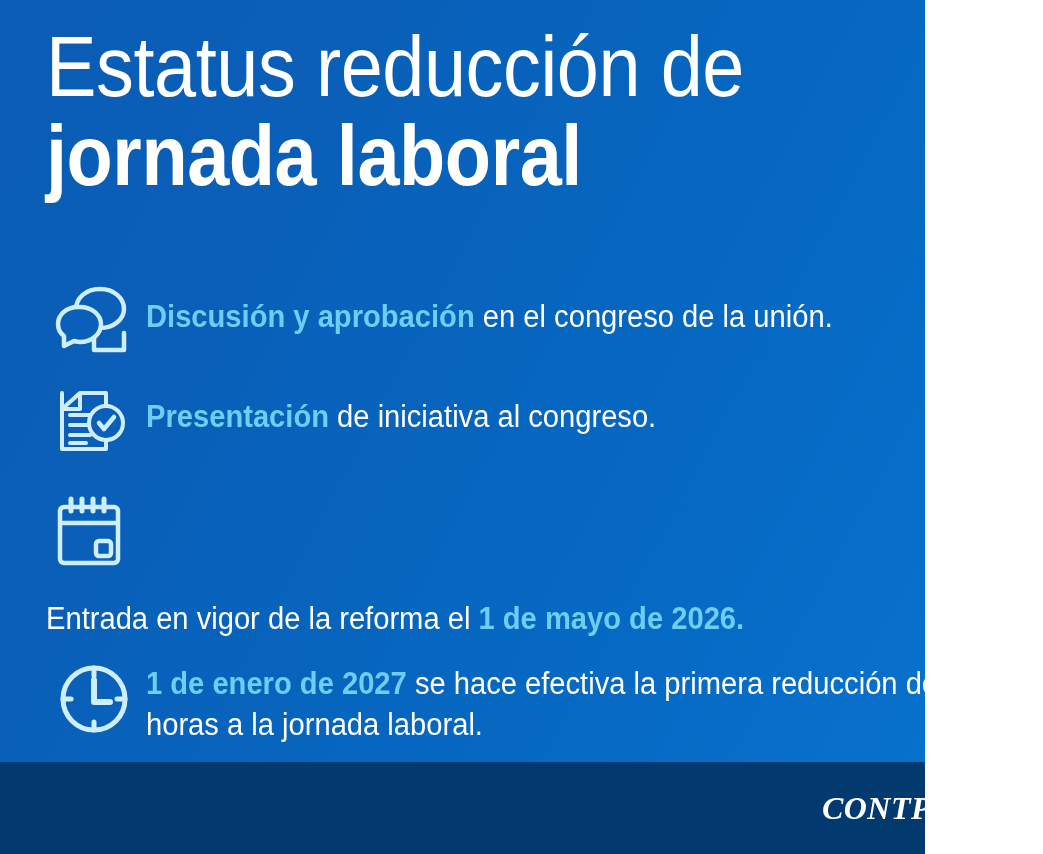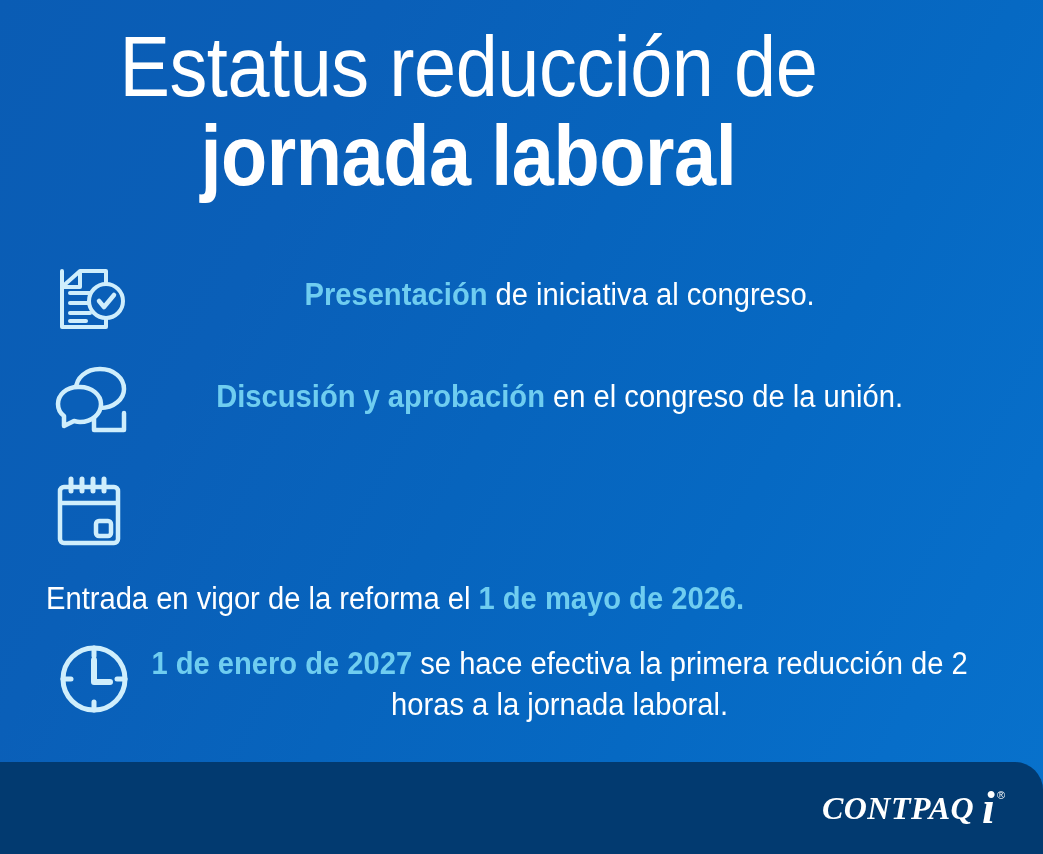--- a/index.html
+++ b/index.html
@@ -4,31 +4,30 @@
 <title>Estatus reduccion de jornada laboral</title>
 <style>
   * { margin:0; padding:0; box-sizing:border-box; }
   html, body {
     width:1043px; height:854px;
     overflow:hidden;
     font-family:"Liberation Sans", sans-serif;
   }
   #infographic {
     position:relative;
-    width:1043px; height:854px;
+    width:925px; height:854px;
     background:
       linear-gradient(118deg,
         #0a5cb4 0%,
         #0a5fb8 26%,
         #0764bd 48%,
         #0669c3 68%,
         #076ec9 86%,
         #0872cc 100%);
     overflow:hidden;
-    text-align:center;
   }
 
   
   .title-block {
     position:absolute;
     left:46px; top:24px;
     width:960px;
   }
   .title-line {
     font-family:"Liberation Sans Narrow","Liberation Sans", sans-serif;
@@ -135,54 +134,54 @@
 <body>
 
 <div id="infographic">
 
   <div class="title-block">
     <div class="title-line regular">Estatus reducción de</div>
     <div class="title-line bold">jornada laboral</div>
   </div>
 
   <div class="items">
+
+    <div class="item row-2">
+      <div class="icon-wrap">
+        <svg width="80" height="74" viewBox="0 0 80 74" fill="none" aria-hidden="true">
+          <path d="M46 6 C32 6 22 15 22 26 C22 31 24 35 28 38 L28 49 L38 44
+                   C40.5 44.6 43 45 46 45 C60 45 70 36 70 26 C70 15 60 6 46 6 Z" stroke="#cfeefc" stroke-width="4.5" stroke-linejoin="round" fill="none"></path>
+          <path d="M24 24 C12 24 4 32 4 41 C4 46 6 50 10 53 L10 63 L20 58
+                   C22 58.5 24 59 26 59 C38 59 47 51 47 41 C47 32 38 24 26 24 Z" fill="#0a5fb8" stroke="#cfeefc" stroke-width="4.5" stroke-linejoin="round"></path>
+          <path d="M40 56 L40 67 L70 67 L70 50" stroke="#cfeefc" stroke-width="4.5" stroke-linecap="round" stroke-linejoin="round" fill="none"></path>
+        </svg>
+      </div>
+      <div class="item-text">
+        <span class="hl">Discusión y aprobación</span><span> en el congreso de la unión.</span>
+      </div>
+    </div>
 
     <div class="item row-1">
       <div class="icon-wrap">
         <svg width="76" height="74" viewBox="0 0 76 74" fill="none" aria-hidden="true">
           <path d="M8 10 L8 66 L52 66 L52 10 L26 10 L8 26 Z" stroke="#cfeefc" stroke-width="4" stroke-linejoin="round" fill="none"></path>
           <path d="M26 10 L26 26 L8 26" stroke="#cfeefc" stroke-width="4" stroke-linejoin="round" fill="none"></path>
           <line x1="16" y1="32" x2="42" y2="32" stroke="#cfeefc" stroke-width="4" stroke-linecap="round"></line>
           <line x1="16" y1="42" x2="42" y2="42" stroke="#cfeefc" stroke-width="4" stroke-linecap="round"></line>
           <line x1="16" y1="52" x2="36" y2="52" stroke="#cfeefc" stroke-width="4" stroke-linecap="round"></line>
           <line x1="16" y1="60" x2="32" y2="60" stroke="#cfeefc" stroke-width="4" stroke-linecap="round"></line>
           <circle cx="52" cy="40" r="17" fill="#0a5fb8" stroke="#cfeefc" stroke-width="4"></circle>
           <path d="M45 40 L50 46 L60 34" stroke="#cfeefc" stroke-width="4.5" stroke-linecap="round" stroke-linejoin="round" fill="none"></path>
         </svg>
       </div>
       <div class="item-text">
         <span class="hl">Presentación</span><span> de iniciativa al congreso.</span>
       </div>
     </div>
 
-    <div class="item row-2">
-      <div class="icon-wrap">
-        <svg width="80" height="74" viewBox="0 0 80 74" fill="none" aria-hidden="true">
-          <path d="M46 6 C32 6 22 15 22 26 C22 31 24 35 28 38 L28 49 L38 44
-                   C40.5 44.6 43 45 46 45 C60 45 70 36 70 26 C70 15 60 6 46 6 Z" stroke="#cfeefc" stroke-width="4.5" stroke-linejoin="round" fill="none"></path>
-          <path d="M24 24 C12 24 4 32 4 41 C4 46 6 50 10 53 L10 63 L20 58
-                   C22 58.5 24 59 26 59 C38 59 47 51 47 41 C47 32 38 24 26 24 Z" fill="#0a5fb8" stroke="#cfeefc" stroke-width="4.5" stroke-linejoin="round"></path>
-          <path d="M40 56 L40 67 L70 67 L70 50" stroke="#cfeefc" stroke-width="4.5" stroke-linecap="round" stroke-linejoin="round" fill="none"></path>
-        </svg>
-      </div>
-      <div class="item-text">
-        <span class="hl">Discusión y aprobación</span><span> en el congreso de la unión.</span>
-      </div>
-    </div>
-
     <div class="item row-3">
       <div class="icon-wrap">
         <svg width="76" height="74" viewBox="0 0 76 74" fill="none" aria-hidden="true">
           <line x1="17" y1="4" x2="17" y2="16" stroke="#cfeefc" stroke-width="5" stroke-linecap="round"></line>
           <line x1="28" y1="4" x2="28" y2="16" stroke="#cfeefc" stroke-width="5" stroke-linecap="round"></line>
           <line x1="39" y1="4" x2="39" y2="16" stroke="#cfeefc" stroke-width="5" stroke-linecap="round"></line>
           <line x1="50" y1="4" x2="50" y2="16" stroke="#cfeefc" stroke-width="5" stroke-linecap="round"></line>
           <rect x="6" y="12" width="58" height="56" rx="4" stroke="#cfeefc" stroke-width="4.5" fill="none"></rect>
           <line x1="6" y1="28" x2="64" y2="28" stroke="#cfeefc" stroke-width="4.5"></line>
           <rect x="42" y="46" width="15" height="15" rx="3" stroke="#cfeefc" stroke-width="4.5" fill="none"></rect>

